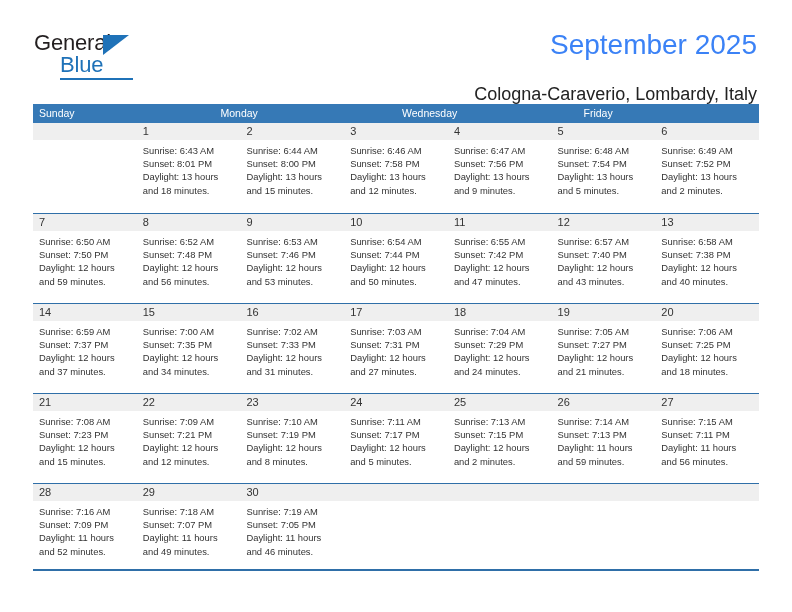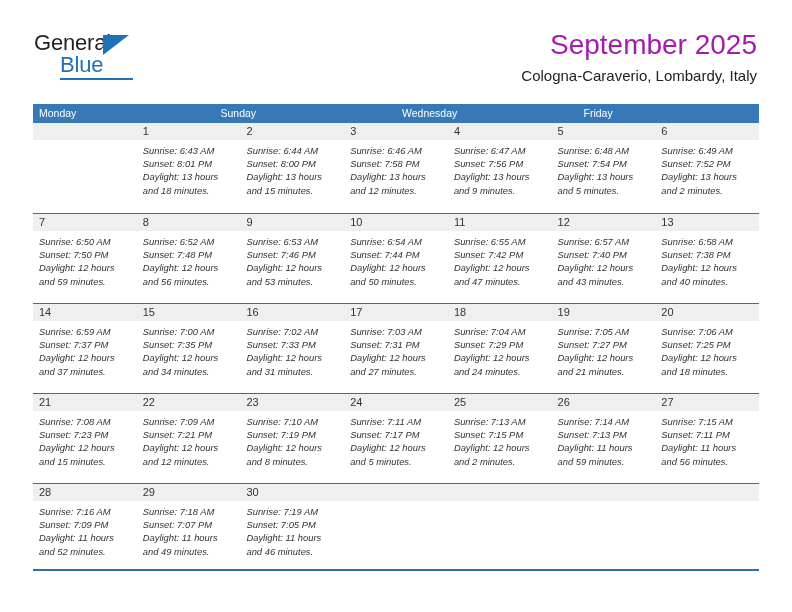--- a/index.html
+++ b/index.html
@@ -71,30 +71,30 @@
   }
 
   .title-block {
     position: absolute;
     right: 35px;
     top: 28px;
     text-align: right;
   }
   .month-title {
     font-size: 28px;
-    color: #a21caf;
+    color: #3b82f6;
     line-height: 34px;
     font-weight: normal;
     white-space: nowrap;
   }
   .location-title {
-    font-size: 15px;
+    font-size: 18px;
     color: #222222;
     line-height: 22px;
-    margin-top: 3px;
+    margin-top: 21px;
     white-space: nowrap;
   }
 
   
   .calendar {
     position: absolute;
     left: 33px;
     top: 104px;
     width: 726px;
   }
@@ -142,21 +142,20 @@
   }
   .day-number {
     font-size: 11px;
     line-height: 17px;
     color: #333333;
     padding-left: 6px;
     display: block;
   }
   .day-body {
     padding: 4px 6px 0 6px;
-    font-style: italic;
   }
   .day-line {
     font-size: 9.4px;
     line-height: 13.2px;
     color: #333333;
     white-space: nowrap;
   }
   .bottom-rule {
     position: absolute;
     left: 33px;
@@ -182,22 +181,22 @@
 
     <div class="title-block">
       <div class="month-title">September 2025</div>
       <div class="location-title">Cologna-Caraverio, Lombardy, Italy</div>
     </div>
 
   </div>
 
   <div class="calendar">
     <div class="weekday-row" id="weekday-row">
+        <div class="weekday-cell">Sunday</div>
         <div class="weekday-cell">Monday</div>
-        <div class="weekday-cell">Sunday</div>
         <div class="weekday-cell">Wednesday</div>
         <div class="weekday-cell">Friday</div>
       </div>
     <div id="weeks-container">
         <div class="week week-first">
           <div class="day-cell empty">
             <div class="day-number-band">
               <span class="day-number"></span>
             </div>
             <div class="day-body"></div>

